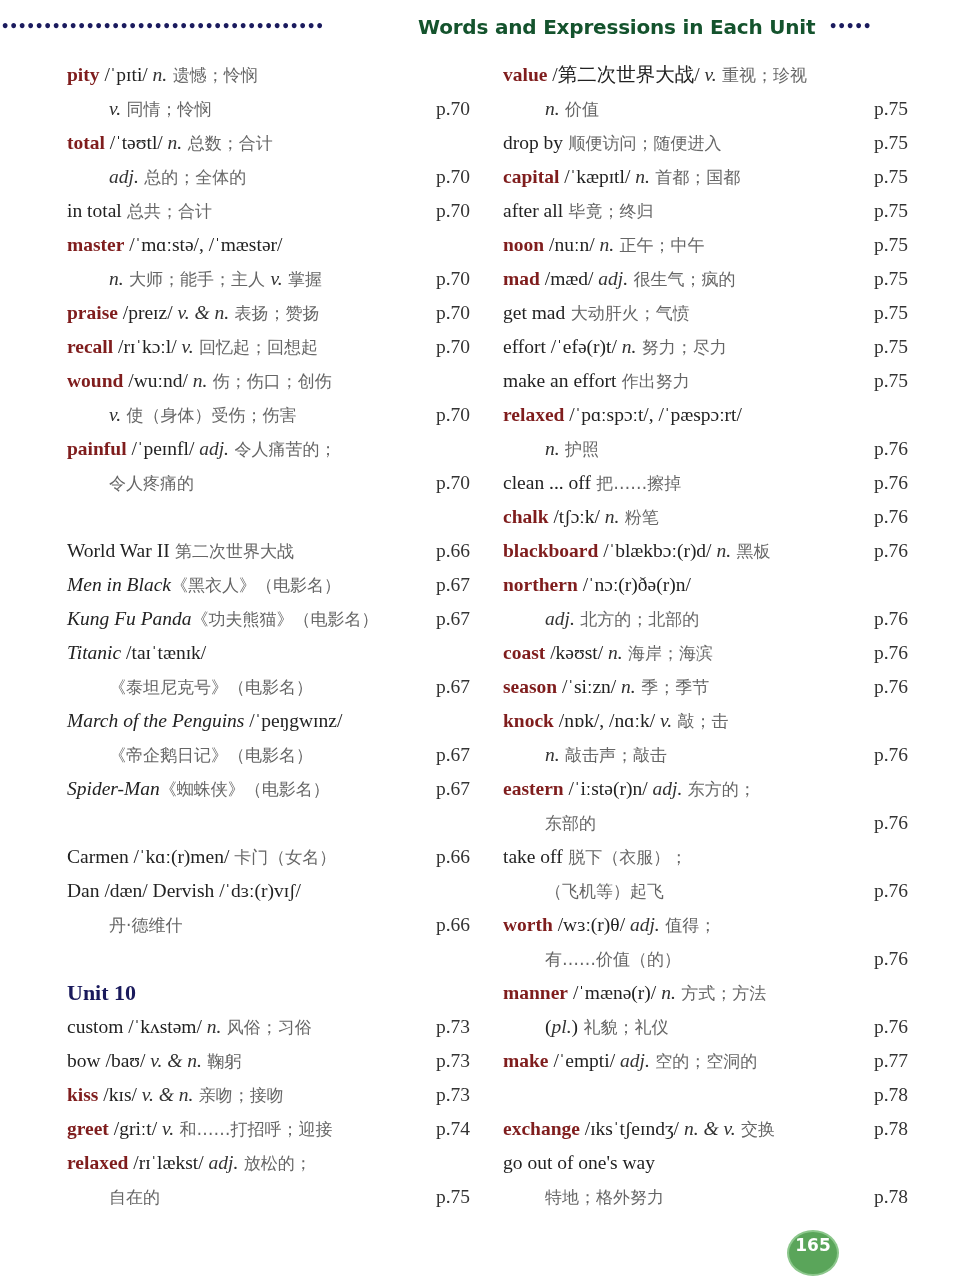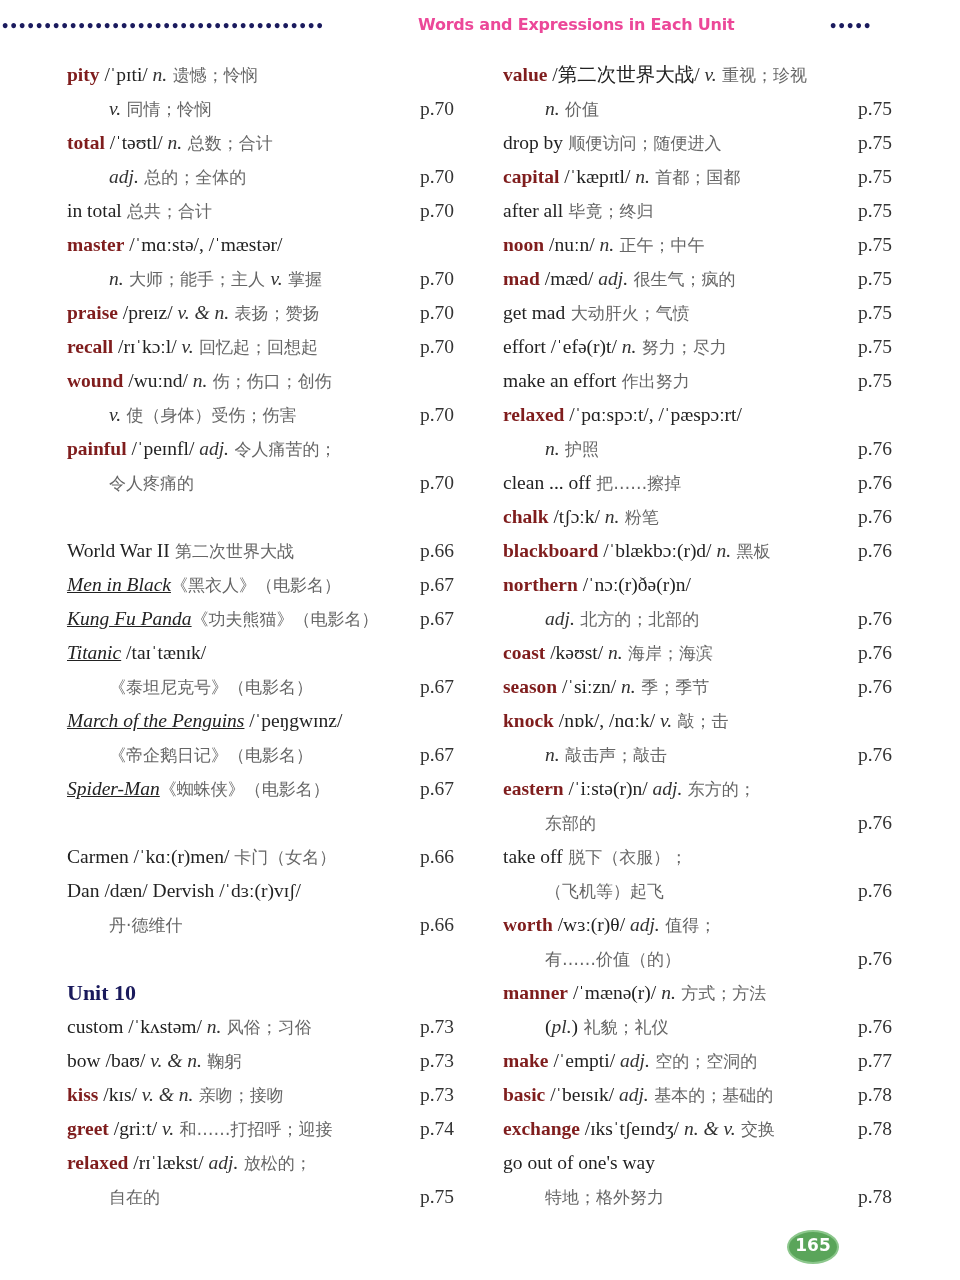--- a/index.html
+++ b/index.html
@@ -3,36 +3,36 @@
 <meta charset="utf-8">
 <style>
   html, body { margin: 0; padding: 0; background: #ffffff; }
   body { width: 960px; height: 1280px; position: relative; overflow: hidden;
          font-family: "Liberation Serif", "DejaVu Serif", serif; color: #222; }
   .header { position: absolute; top: 14px; left: 0; width: 960px; height: 30px; }
   .header .dots-left { position: absolute; left: 2px; top: 2px; width: 410px;
          height: 20px; overflow: hidden; white-space: nowrap; color: #1b1b5e;
          font-size: 18px; letter-spacing: 2.2px; font-weight: bold; }
   .header .title { position: absolute; left: 418px; top: 1px; font-family: "DejaVu Sans", sans-serif;
-         font-weight: bold; font-size: 16px; color: #ec4899; letter-spacing: -0.2px; white-space: nowrap; }
+         font-weight: bold; font-size: 20px; color: #14532d; letter-spacing: -0.2px; white-space: nowrap; }
   .header .dots-right { position: absolute; left: 830px; top: 2px; color: #1b1b5e;
          font-size: 18px; letter-spacing: 2.2px; font-weight: bold; white-space: nowrap; }
   .col { position: absolute; top: 58px; }
   .col.left { left: 67px; width: 403px; }
   .col.right { left: 503px; width: 405px; }
   .line { position: relative; height: 34px; line-height: 34px; font-size: 19.5px; white-space: nowrap; }
   .line.indent .txt { padding-left: 42px; }
-  .line .pg { position: absolute; right: 16px; top: 0; color: #333; }
+  .line .pg { position: absolute; right: 0; top: 0; color: #333; }
   .hw { font-weight: bold; color: #7f1d1d; }
-  .ital { font-style: italic; text-decoration: underline; }
+  .ital { font-style: italic; }
   .zh { color: #666; font-family: "DejaVu Sans", sans-serif; font-size: 17px; }
   .pos { font-style: italic; color: #333; }
   .gap { height: 34px; }
   .unit { height: 34px; line-height: 34px; font-size: 22px; font-weight: bold; color: #1a1a5c; }
-  .pagenum { position: absolute; left: 789px; top: 1232px; width: 48px; height: 30px;
+  .pagenum { position: absolute; left: 789px; top: 1232px; width: 48px; height: 42px;
          border-radius: 50%; background: #5aa55a; color: #fff; font-family: "DejaVu Sans", sans-serif;
          font-weight: bold; font-size: 17px; text-align: center; line-height: 26px;
          box-shadow: 0 0 0 2px #8cc78c; }
 </style>
 </head>
 <body>
 
 <div class="header">
   <span class="dots-left">••••••••••••••••••••••••••••••••••••••</span>
   <span class="title">Words and Expressions in Each Unit</span>
@@ -99,19 +99,19 @@
     <div class="line indent"><span class="txt"><span class="pos">n.</span><span class="zh"> 敲击声；敲击</span></span><span class="pg">p.76</span></div>
     <div class="line"><span class="txt"><span class="hw">eastern</span><span> /ˈiːstə(r)n/ </span><span class="pos">adj.</span><span class="zh"> 东方的；</span></span></div>
     <div class="line indent"><span class="txt"><span class="zh">东部的</span></span><span class="pg">p.76</span></div>
     <div class="line"><span class="txt"><span class="hw-plain">take off</span><span class="zh">  脱下（衣服）；</span></span></div>
     <div class="line indent"><span class="txt"><span class="zh">（飞机等）起飞</span></span><span class="pg">p.76</span></div>
     <div class="line"><span class="txt"><span class="hw">worth</span><span> /wɜː(r)θ/ </span><span class="pos">adj.</span><span class="zh"> 值得；</span></span></div>
     <div class="line indent"><span class="txt"><span class="zh">有……价值（的）</span></span><span class="pg">p.76</span></div>
     <div class="line"><span class="txt"><span class="hw">manner</span><span> /ˈmænə(r)/ </span><span class="pos">n.</span><span class="zh"> 方式；方法</span></span></div>
     <div class="line indent"><span class="txt"><span class="hw-plain">(</span><span class="pos">pl.</span><span>)</span><span class="zh"> 礼貌；礼仪</span></span><span class="pg">p.76</span></div>
     <div class="line"><span class="txt"><span class="hw">make</span><span> /ˈempti/ </span><span class="pos">adj.</span><span class="zh"> 空的；空洞的</span></span><span class="pg">p.77</span></div>
-    <div class="line"><span class="txt"><span class="hw">basic</span><span> /ˈbeɪsɪk/ </span><span class="pos">adj.</span><span class="zh"> 基本的；基础的</span></span><span class="pg">p.78</span></div>
+    <div class="line"><span class="pg">p.78</span></div>
     <div class="line"><span class="txt"><span class="hw">exchange</span><span> /ɪksˈtʃeɪndʒ/ </span><span class="pos">n. &amp; v.</span><span class="zh"> 交换</span></span><span class="pg">p.78</span></div>
     <div class="line"><span class="txt"><span class="hw-plain">go out of one's way</span></span></div>
     <div class="line indent"><span class="txt"><span class="zh">特地；格外努力</span></span><span class="pg">p.78</span></div>
   </div>
 
 <div class="pagenum">165</div>
 
 </body></html>

